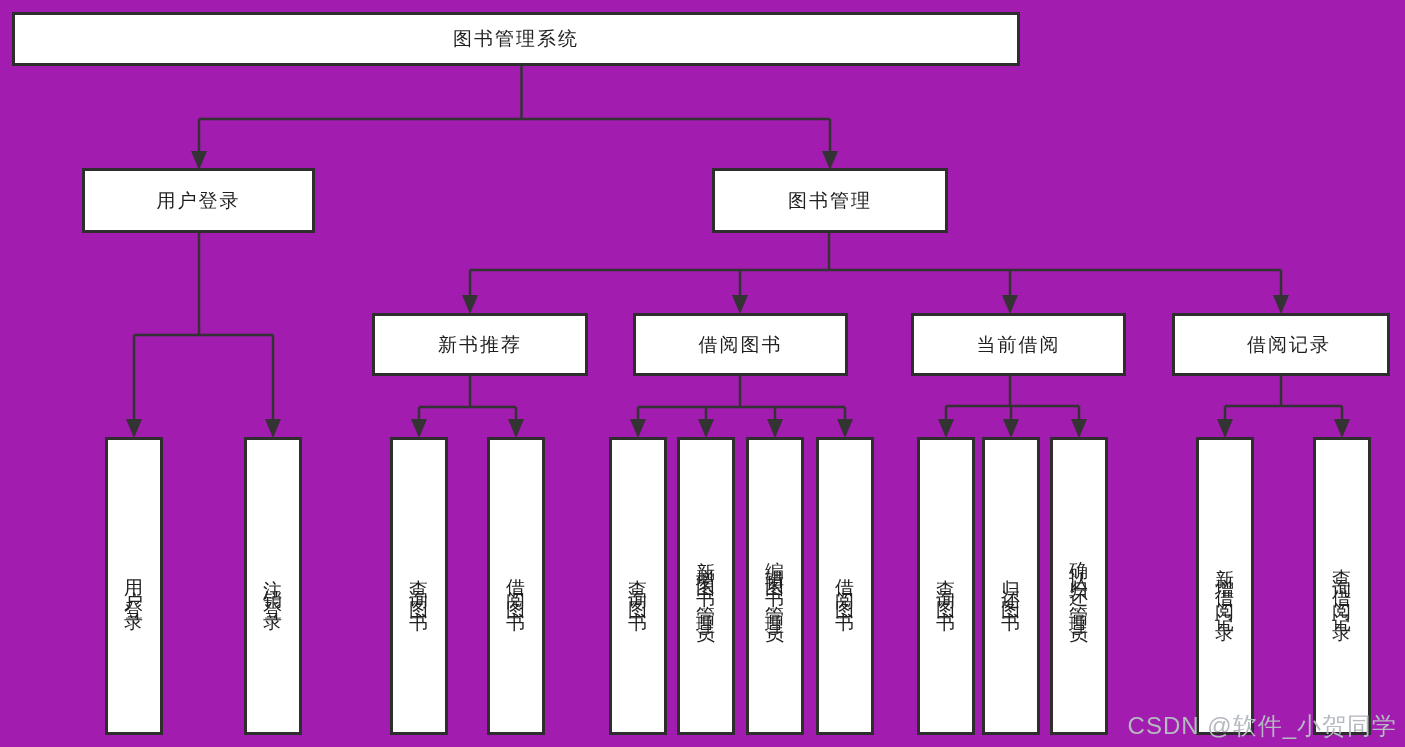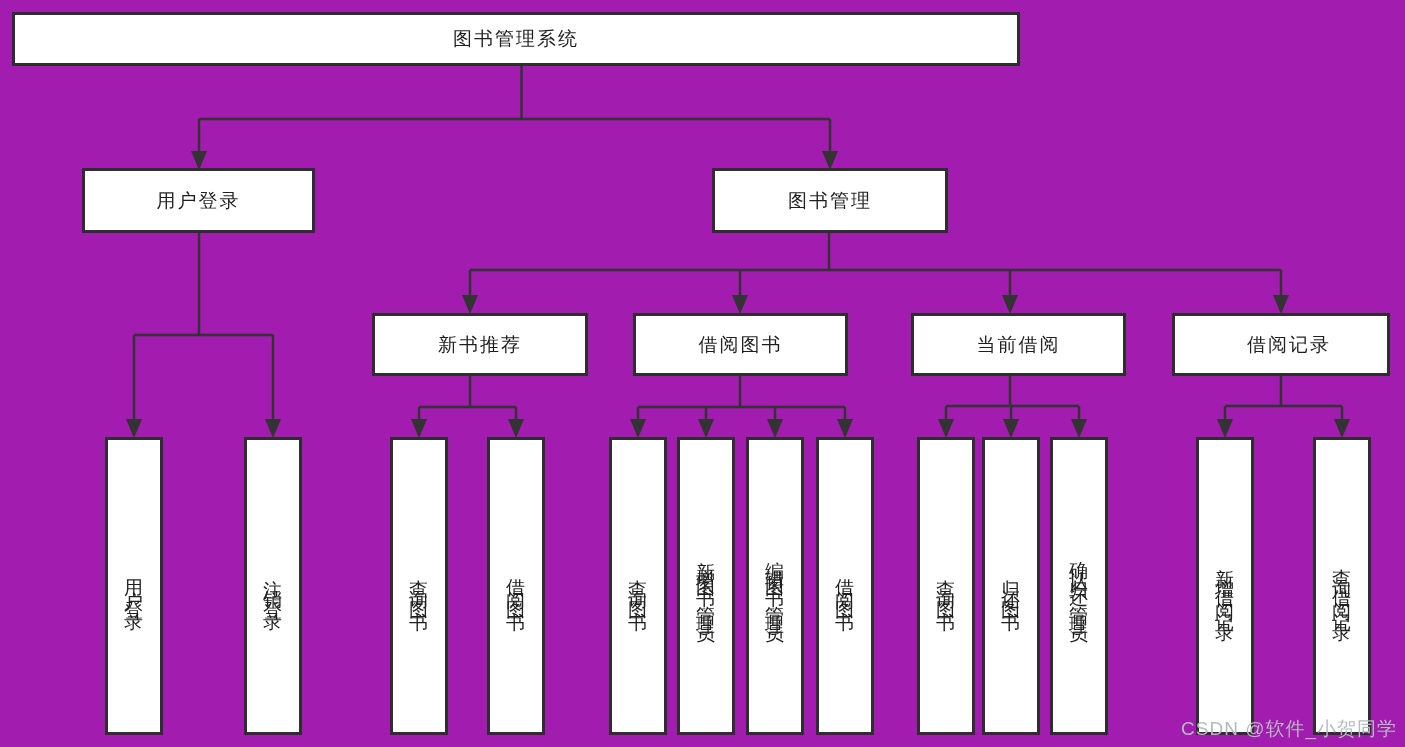--- a/index.html
+++ b/index.html
@@ -61,21 +61,21 @@
   .g2-1 { left: 390px; }  .g2-2 { left: 487px; }
   .g3-1 { left: 609px; }  .g3-2 { left: 677px; }
   .g3-3 { left: 746px; }  .g3-4 { left: 816px; }
   .g4-1 { left: 917px; }  .g4-2 { left: 982px; }
   .g4-3 { left: 1050px; }
   .g5-1 { left: 1196px; } .g5-2 { left: 1313px; }
   .watermark {
     position: absolute;
     right: 8px;
     bottom: 5px;
-    font-size: 19px;
+    font-size: 24px;
     color: #b5b9c0;
     letter-spacing: 1px;
     z-index: 3;
   }
 </style>
 </head>
 <body>
 
 <div id="stage">
 

